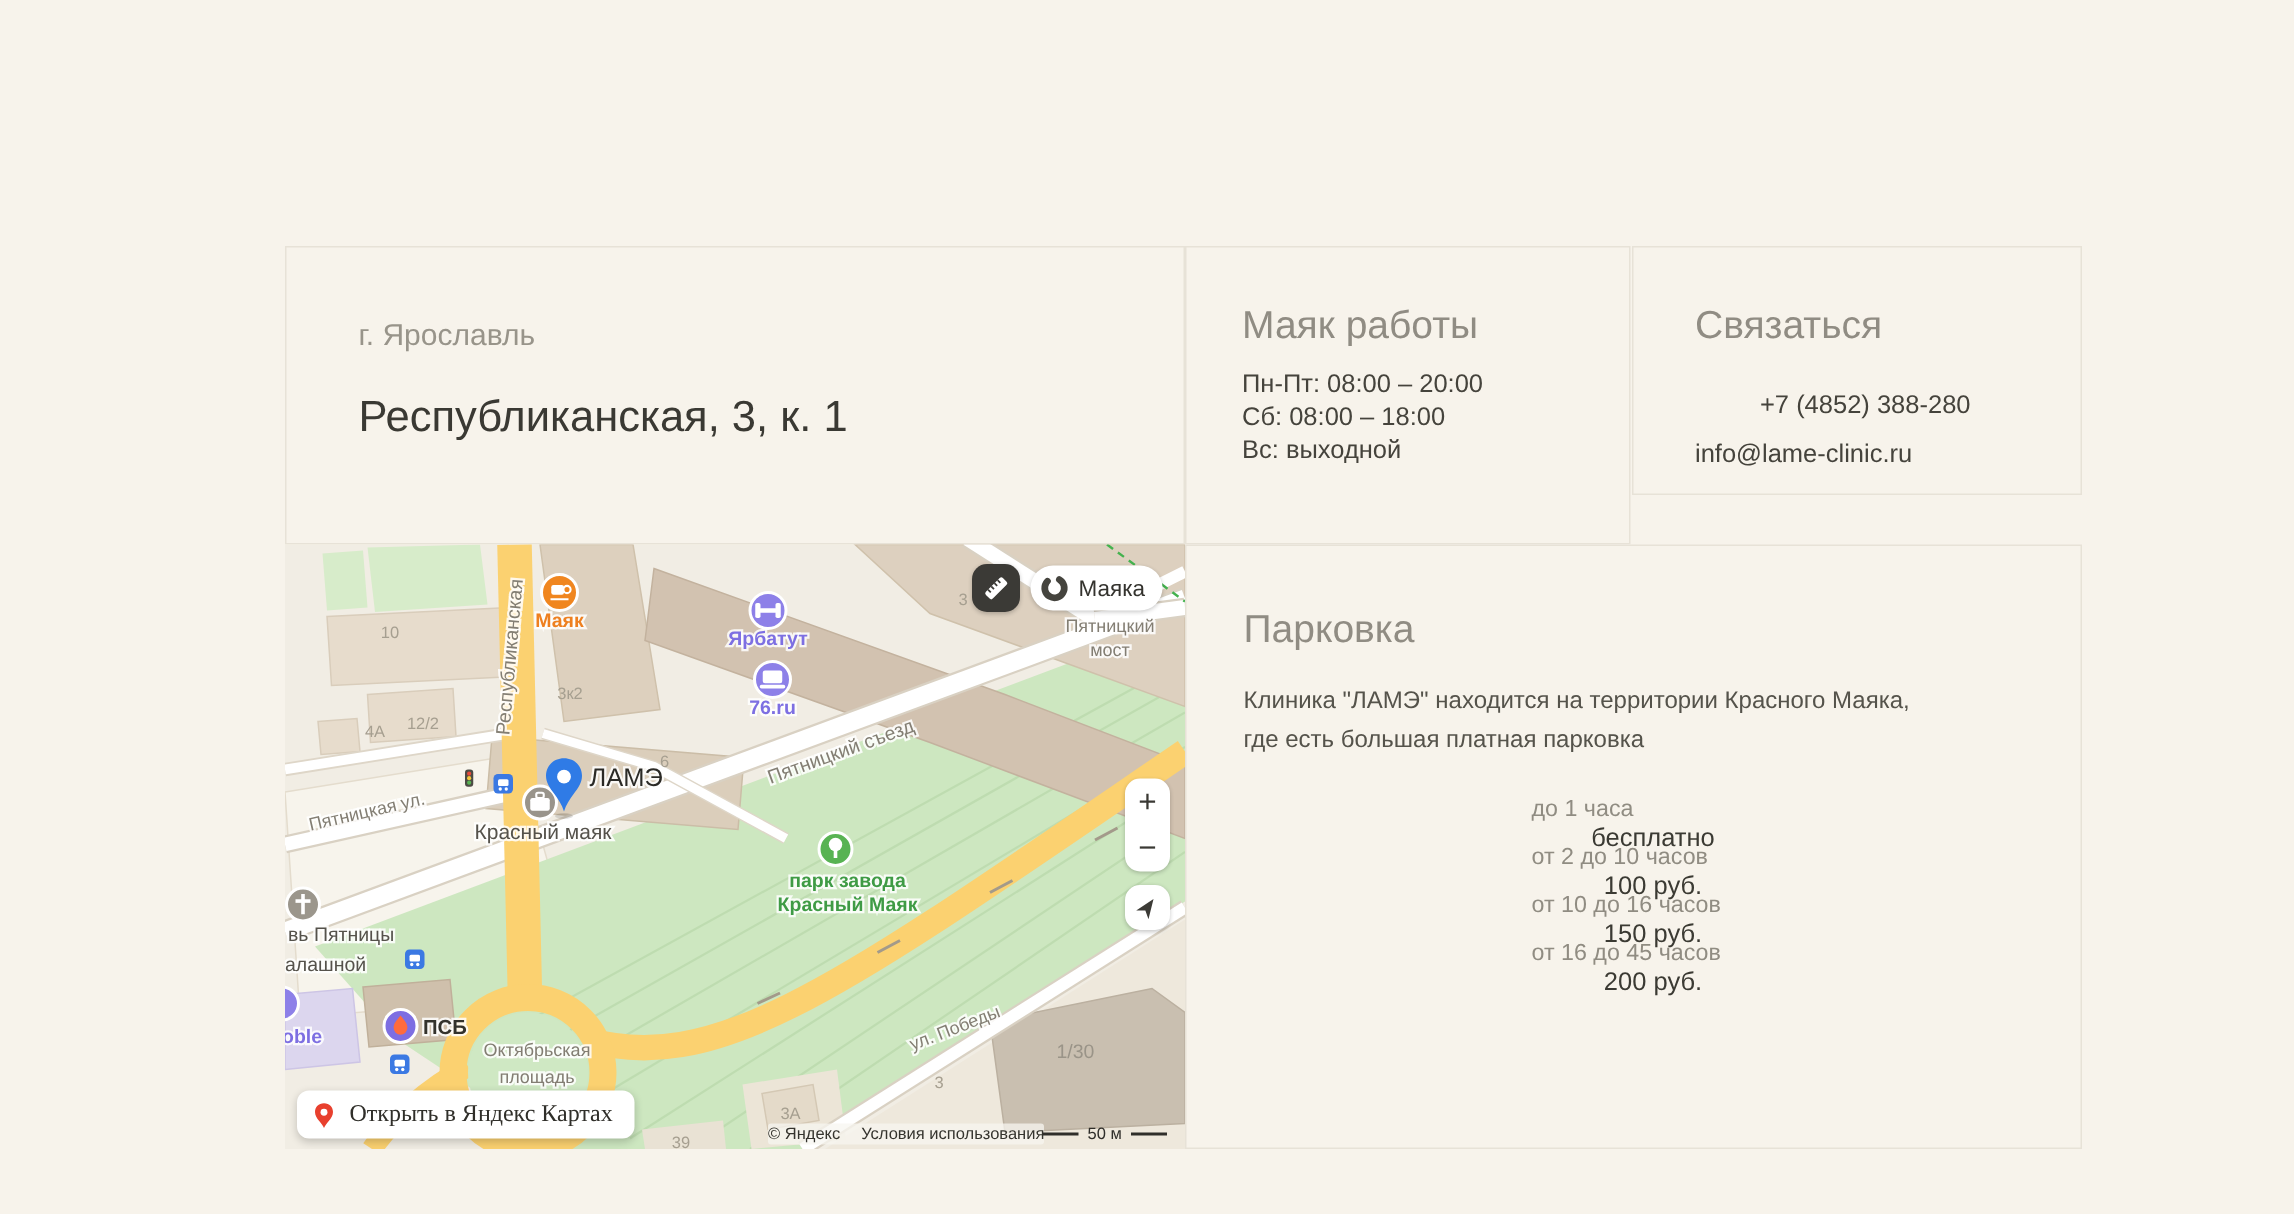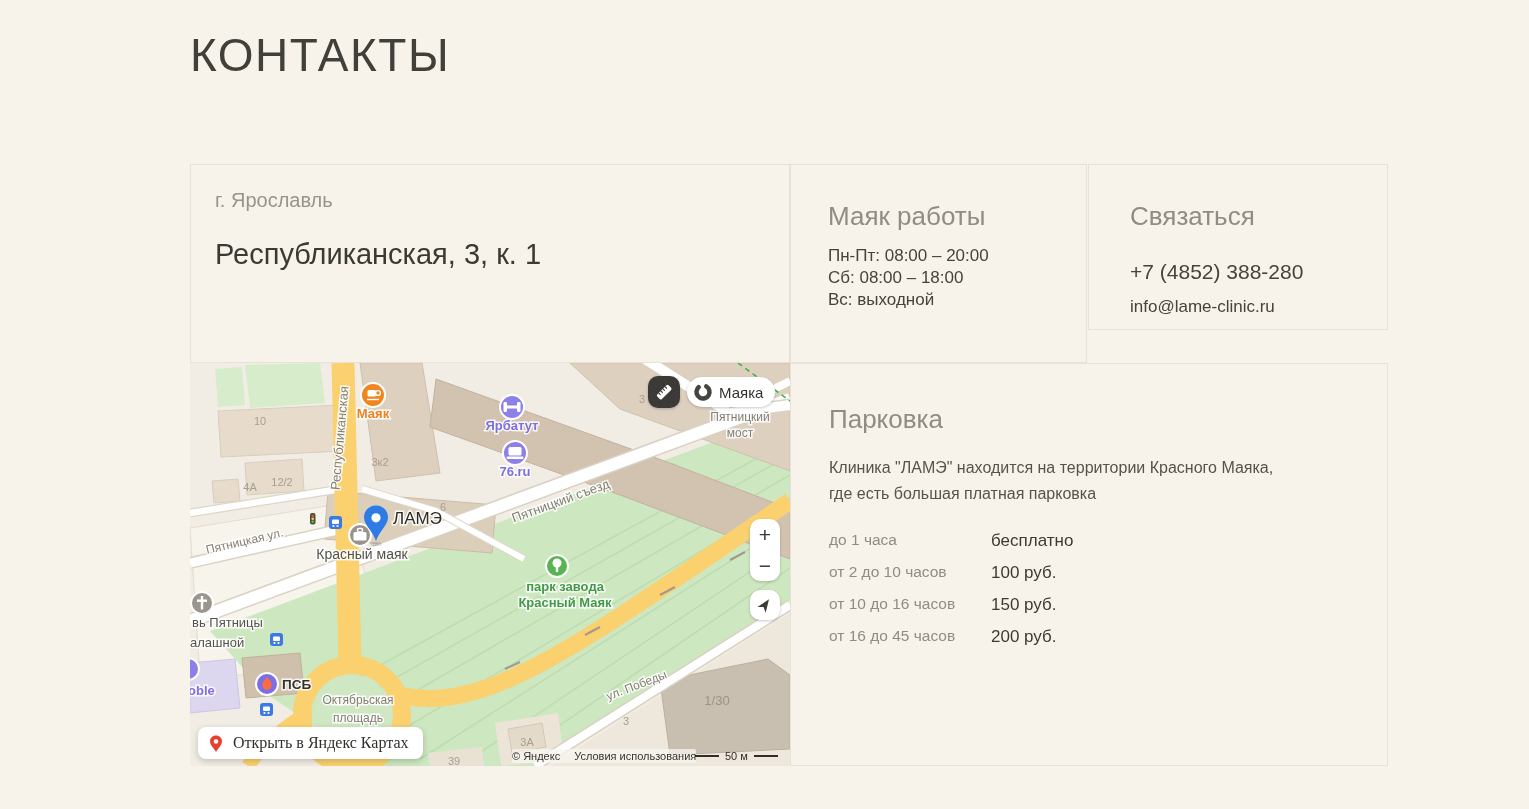--- a/index.html
+++ b/index.html
@@ -2,33 +2,33 @@
 <html><head>
 <meta charset="utf-8">
 <style>
   * { margin:0; padding:0; box-sizing:border-box; }
   body { background:#f7f3eb; font-family:"Liberation Sans", sans-serif; }
   .page { position:relative; width:1529px; height:809px; background:#f7f3eb; overflow:hidden; }
   .page-title { position:absolute; left:190px; top:28px; font-size:46px; font-weight:500;
     color:#403f39; letter-spacing:1.5px; }
   .grid { position:absolute; left:190px; top:164px; width:1198px; height:602px; }
   .card { position:absolute; border:1px solid #e7e2d7; background:#f7f3eb; }
-  .card-address { left:0; top:0; width:600px; height:199px; padding:24px; }
+  .card-address { left:0; top:0; width:600px; height:199px; padding:48px; }
   .addr-city { font-size:20px; color:#98948a; }
   .addr-street { font-size:29px; color:#3a3933; margin-top:26px; }
   .card-hours { left:600px; top:0; width:297px; height:199px; padding:36px 30px 0 37px; }
   .card-contact { left:898px; top:0; width:300px; height:166px; padding:36px 30px 0 41px; }
   .card-heading { font-size:26px; color:#908c83; font-weight:400; }
   .hours-lines { margin-top:13px; font-size:17px; color:#45433c; line-height:22px; }
-  .contact-phone { margin-top:28px; font-size:21px; color:#45433c; }
+  .contact-phone { margin-top:28px; font-size:17px; color:#45433c;text-align:center; }
   .contact-email { margin-top:13px; font-size:17px; color:#45433c; }
   .card-parking { left:600px; top:199px; width:598px; height:403px; padding:40px 12px 0 38px; }
   .parking-desc { margin-top:20px; font-size:16px; line-height:26px; color:#55534b; width:470px; }
   .rates { margin-top:24px; }
-  .rate-row { display:flex; height:32px; align-items:flex-start; }
+  .rate-row { display:flex; height:32px; align-items:center;flex-direction:column; }
   .rate-duration { width:162px; font-size:15.5px; color:#908c82; }
   .rate-price { font-size:17px; color:#3b3a33; }
 
   
   .map { position:absolute; left:0; top:199px; width:600px; height:403px; background:#f1ede4; }
   .map svg.base { position:absolute; left:0; top:0; }
   svg text { font-family:"Liberation Sans", sans-serif; }
   .halo { paint-order:stroke; stroke:rgba(255,255,255,.85); stroke-width:3px; }
   .st-street { font-size:13px; fill:#837e73; }
   .st-street-sm { font-size:12px; fill:#837e73; }
@@ -60,21 +60,20 @@
     font-size:11px; color:#35342e; background:rgba(247,245,240,.75); padding:1px 0; border-radius:2px; }
   .map-attribution span { cursor:pointer; }
   .map-scale { position:absolute; left:505px; top:387px; display:flex; align-items:center; gap:6px;
     font-size:11px; color:#2f2e2a; }
   .map-scale i { display:block; width:24px; height:2px; background:#2f2e2a; }
 </style>
 </head>
 <body>
 
 <div class="page">
-  <h1 class="page-title">КОНТАКТЫ</h1>
 
   <div class="grid">
 
     <div class="card card-address">
       <div class="addr-city">г. Ярославль</div>
       <div class="addr-street">Республиканская, 3, к. 1</div>
     </div>
 
     <div class="card card-hours">
       <div class="card-heading">Маяк работы</div>

